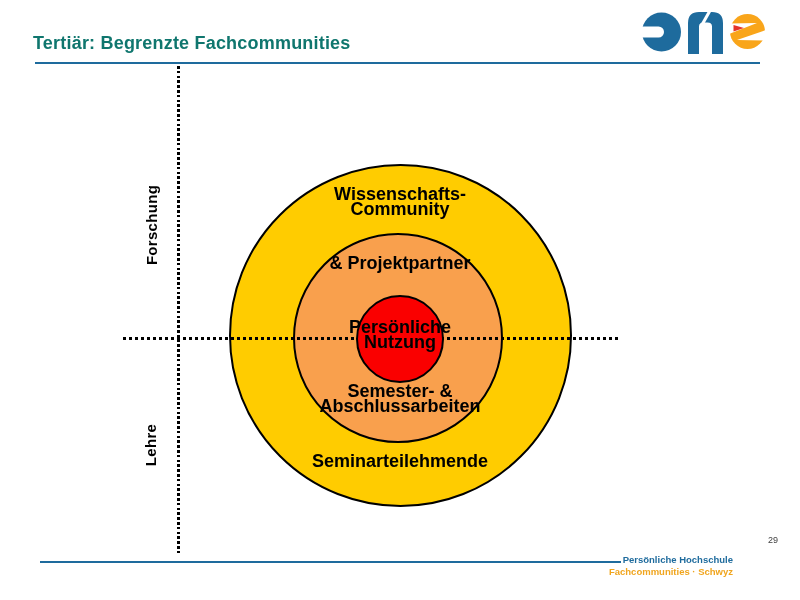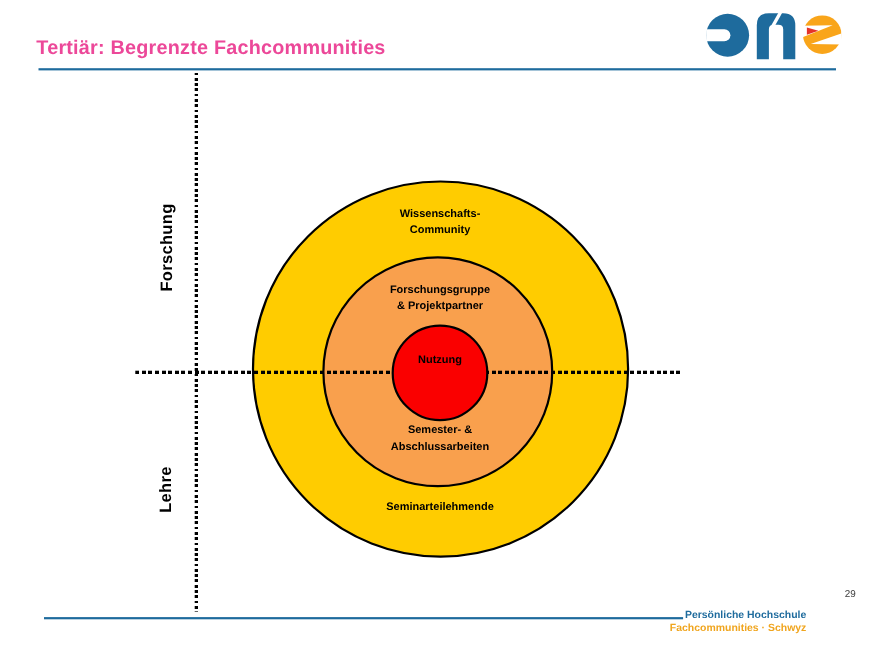--- a/index.html
+++ b/index.html
@@ -8,21 +8,21 @@
     position: relative;
     width: 800px; height: 600px;
     background: #ffffff;
     overflow: hidden;
     font-family: "Liberation Sans", sans-serif;
     margin: 0 auto;
   }
   
   .title {
     position: absolute; left: 33px; top: 33px;
-    font-size: 18px; font-weight: bold; color: #ec4899;
+    font-size: 18px; font-weight: bold; color: #0f766e;
     white-space: nowrap; letter-spacing: 0.2px;
   }
   .header-rule {
     position: absolute; left: 35px; top: 62px;
     width: 725px; height: 2px; background: #1E6B9D;
   }
   .logo { position: absolute; left: 642px; top: 11px; width: 123px; height: 43px; }
 
   
   .v-dotted {
@@ -47,21 +47,21 @@
   .axis-label.lehre     { left: 80px; top: 435px; }
 
   
   .ring { position: absolute; border: 2px solid #000; border-radius: 50%; }
   .ring.outer  { left: 229px; top: 164px; width: 343px; height: 343px; z-index: 1; }
   .ring.middle { left: 293px; top: 233px; width: 210px; height: 210px; z-index: 2; }
   .ring.inner  { left: 356px; top: 295px; width: 88px;  height: 88px;  z-index: 4; }
 
   .ring-label {
     position: absolute; left: 280px; width: 240px;
-    text-align: center; font-size: 10px; font-weight: bold;
+    text-align: center; font-size: 18px; font-weight: bold;
     line-height: 15px; color: #000; z-index: 5;
   }
   .lbl-outer-top    { top: 187px; }
   .lbl-middle-top   { top: 256px; }
   .lbl-inner        { top: 320px; }
   .lbl-middle-bottom{ top: 384px; }
   .lbl-outer-bottom { top: 454px; }
 
   
   .footer-rule {
@@ -119,24 +119,24 @@
   <div class="ring outer" style="background: rgb(255, 204, 0);"></div>
   <div class="ring middle" style="background: rgb(249, 160, 77);"></div>
   <div class="h-dotted"></div>
   <div class="ring inner" style="background: rgb(250, 0, 0);"></div>
 
   <div class="ring-label lbl-outer-top">
     <div>Wissenschafts-</div>
     <div>Community</div>
   </div>
   <div class="ring-label lbl-middle-top">
-    <div>Forschungsgruppe</div>
     <div>&amp; Projektpartner</div>
   </div>
   <div class="ring-label lbl-inner">
+    <div>Persönliche</div>
     <div>Nutzung</div>
   </div>
   <div class="ring-label lbl-middle-bottom">
     <div>Semester- &amp;</div>
     <div>Abschlussarbeiten</div>
   </div>
   <div class="ring-label lbl-outer-bottom">
     <div>Seminarteilehmende</div>
   </div>
 

